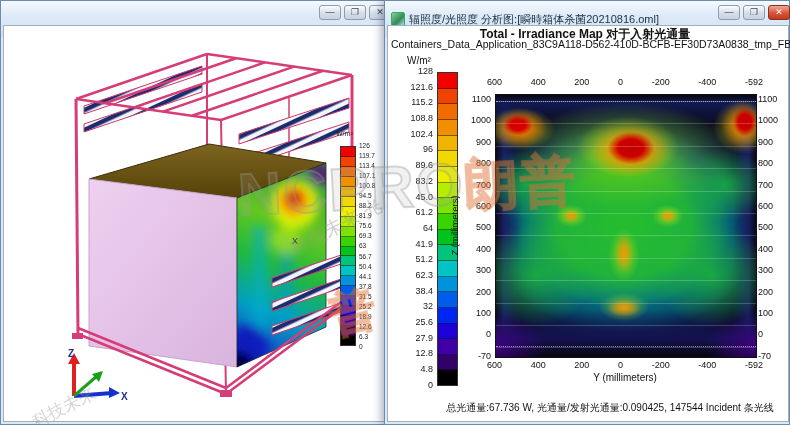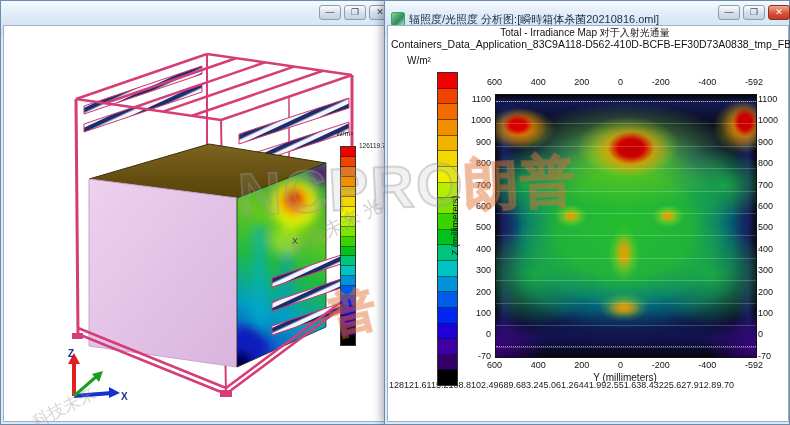--- a/index.html
+++ b/index.html
@@ -19,33 +19,33 @@
   .client{position:absolute;background:#fff;border:1px solid #9fb0c2;box-sizing:border-box;}
 
   
   #leftwin{left:0;top:0;width:394px;height:425px;}
   #leftwin .client{left:2px;right:2px;top:24px;bottom:2px;overflow:hidden;}
   #scene{position:absolute;left:0;top:0;}
 
   .cbar{position:absolute;display:flex;flex-direction:column;border:1px solid #333;box-sizing:border-box;}
   .cbar-cell{flex:1;border-bottom:1px solid rgba(0,0,0,.45);}
   .cbar-cell:last-child{border-bottom:none;}
-  .cbar-labels{position:absolute;display:flex;flex-direction:row;justify-content:space-between;color:#1a1a1a;}
+  .cbar-labels{position:absolute;display:flex;flex-direction:column;justify-content:space-between;color:#1a1a1a;}
   .cbar-labels span{display:block;height:8px;line-height:8px;}
 
   #lw-unit{position:absolute;left:332px;top:104px;font-size:7px;color:#222;}
   #lw-cbarlabels{left:355px;top:116px;width:34px;height:208px;font-size:6.5px;}
   #lw-cbarlabels span{height:7px;line-height:7px;}
   #lw-cbar{left:336px;top:120px;width:16px;height:200px;}
 
   
   #rightwin{left:384px;top:0;width:406px;height:425px;box-shadow:-3px 0 8px rgba(20,40,70,.35);}
   #rightwin .client{left:2px;right:0;top:24px;bottom:2px;}
   .abs{position:absolute;}
-  #hdr1{top:25px;left:0;width:400px;text-align:center;font-size:10px;color:#111;}
+  #hdr1{top:25px;left:0;width:400px;text-align:center;font-size:12px;color:#111;font-weight:bold;}
   #hdr2{top:37px;left:6px;width:400px;font-size:10.5px;color:#111;white-space:nowrap;overflow:hidden;}
   #rw-unit{left:22px;top:54px;font-size:10px;color:#111;}
   #rw-cbarlabels{left:4px;top:66px;width:44px;height:322px;font-size:9px;align-items:flex-end;text-align:right;}
   #rw-cbar{left:52px;top:71px;width:21px;height:314px;}
   #ylab{left:64px;top:292px;width:135px;text-align:center;font-size:9.5px;color:#111;
         transform:rotate(-90deg);transform-origin:0 0;}
   .vaxis{display:flex;flex-direction:column;justify-content:space-between;font-size:9px;color:#111;}
   .vaxis span{height:8px;line-height:8px;display:block;}
   #lax{left:80px;top:94px;width:26px;height:265px;text-align:right;}
   #rax{left:373px;top:94px;width:30px;height:265px;text-align:left;}
@@ -294,28 +294,28 @@
       <span>115.2</span>
       <span>108.8</span>
       <span>102.4</span>
       <span>96</span>
       <span>89.6</span>
       <span>83.2</span>
       <span>45.0</span>
       <span>61.2</span>
       <span>64</span>
       <span>41.9</span>
-      <span>92.5</span>
-      <span>51.6</span>
+      <span>51.2</span>
+      <span>62.3</span>
       <span>38.4</span>
       <span>32</span>
       <span>25.6</span>
       <span>27.9</span>
       <span>12.8</span>
-      <span>9.7</span>
+      <span>4.8</span>
       <span>0</span>
     </div>
   <div class="cbar" id="rw-cbar">
       <div class="cbar-cell" style="background: rgb(242, 0, 0);"></div>
       <div class="cbar-cell" style="background: rgb(240, 67, 0);"></div>
       <div class="cbar-cell" style="background: rgb(240, 108, 0);"></div>
       <div class="cbar-cell" style="background: rgb(240, 144, 0);"></div>
       <div class="cbar-cell" style="background: rgb(240, 180, 0);"></div>
       <div class="cbar-cell" style="background: rgb(240, 216, 0);"></div>
       <div class="cbar-cell" style="background: rgb(238, 240, 0);"></div>
@@ -386,18 +386,19 @@
       <span>600</span>
       <span>400</span>
       <span>200</span>
       <span>0</span>
       <span>-200</span>
       <span>-400</span>
       <span>-592</span>
     </div>
   <div class="abs" id="xlab">Y (millimeters)</div>
 
+  <div class="abs" id="stats2">总光通量:67.736 W, 光通量/发射光通量:0.090425, 147544 Incident 条光线</div>
 </div>
 
 <div class="wm" id="wm-brand"><span>NCPRO</span><span class="cn">朗普</span></div>
 <div class="wm" id="wm-tag1">科技未来 光</div>
 <div class="wm" id="wm-tag2">科技未来</div>
 <div class="wm" id="wm-glyph">普</div>
 
 </body></html>

